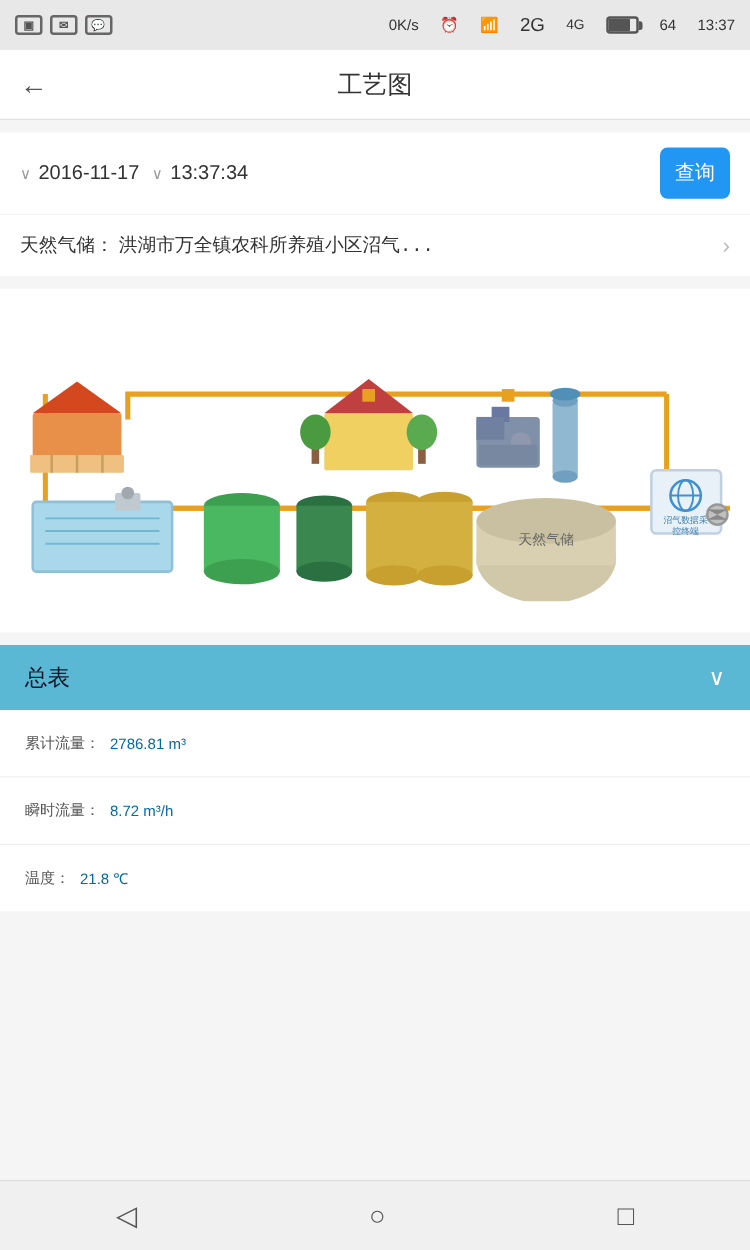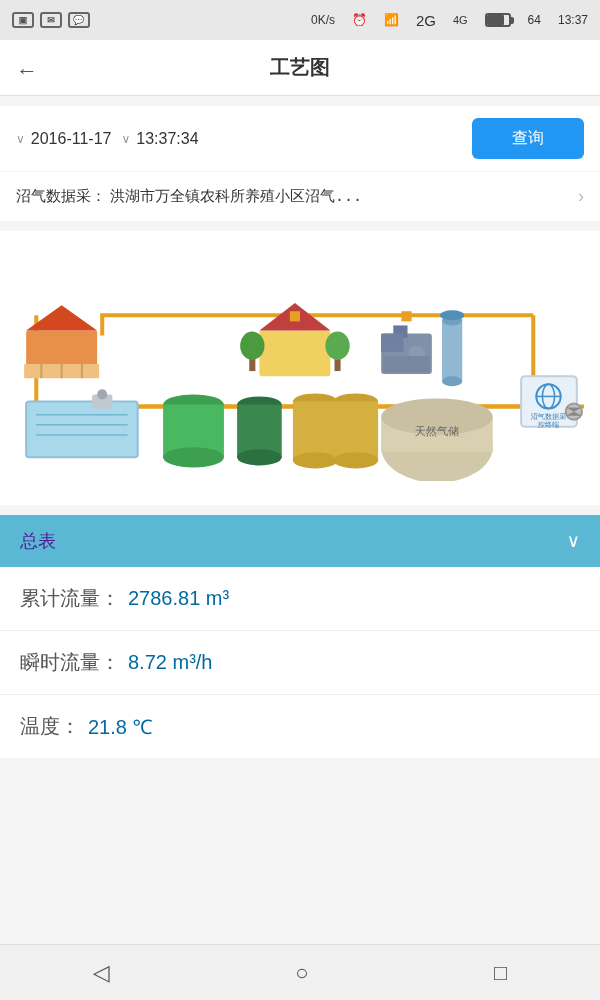--- a/index.html
+++ b/index.html
@@ -67,21 +67,21 @@
     .back-btn {
       position: absolute;
       left: 16px;
       font-size: 22px;
       color: #555;
       cursor: pointer;
     }
     .header-title {
       font-size: 20px;
       color: #333;
-      font-weight: 700;
+      font-weight: 400;
     }
 
     
     .filter-row {
       background: #fff;
       display: flex;
       align-items: center;
       padding: 12px 16px;
       gap: 10px;
       margin-top: 10px;
@@ -97,21 +97,21 @@
     .dropdown-arrow {
       color: #999;
       font-size: 12px;
     }
     .query-btn {
       margin-left: auto;
       background: #2196F3;
       color: #fff;
       border: none;
       border-radius: 6px;
-      padding: 10px 40px;
+      padding: 10px 12px;
       font-size: 16px;
       cursor: pointer;
     }
 
     
     .station-row {
       background: #fff;
       display: flex;
       align-items: center;
       padding: 14px 16px;
@@ -142,38 +142,38 @@
     .summary-header {
       background: #5BB8D4;
       display: flex;
       align-items: center;
       justify-content: space-between;
       padding: 14px 20px;
       margin-top: 10px;
     }
     .summary-title {
       font-size: 18px;
-      color: #4c1d95;
+      color: #0f172a;
       font-weight: 500;
     }
     .summary-arrow {
       color: #fff;
       font-size: 18px;
     }
 
     
     .data-section {
       background: #fff;
     }
     .data-row {
       display: flex;
       align-items: center;
       padding: 18px 20px;
       border-bottom: 1px solid #f0f0f0;
-      font-size: 20px;
+      font-size: 12px;
       color: #333;
     }
     .data-row:last-child { border-bottom: none; }
     .data-label { color: #555; }
     .data-value { color: #0369a1; margin-left: 8px; }
 
     
     .bottom-nav {
       position: fixed;
       bottom: 0;
@@ -226,21 +226,21 @@
     <span>2016-11-17</span>
   </div>
   <div class="time-select">
     <span class="dropdown-arrow">∨</span>
     <span>13:37:34</span>
   </div>
   <button class="query-btn">查询</button>
 </div>
 
 <div class="station-row">
-  <span class="station-label">沼气数据采：</span>
+  <span class="station-label">天然气储：</span>
   <span class="station-value">洪湖市万全镇农科所养殖小区沼气...</span>
   <span class="station-arrow">›</span>
 </div>
 
 <div class="process-diagram">
   <svg class="diagram-svg" viewBox="0 0 560 220" xmlns="http://www.w3.org/2000/svg">
 
     <polyline points="85,80 85,60 430,60 430,100" fill="none" stroke="#E8A020" stroke-width="4"></polyline>
 
     <line x1="20" y1="150" x2="560" y2="150" stroke="#E8A020" stroke-width="4" stroke-dasharray="none"></line>

